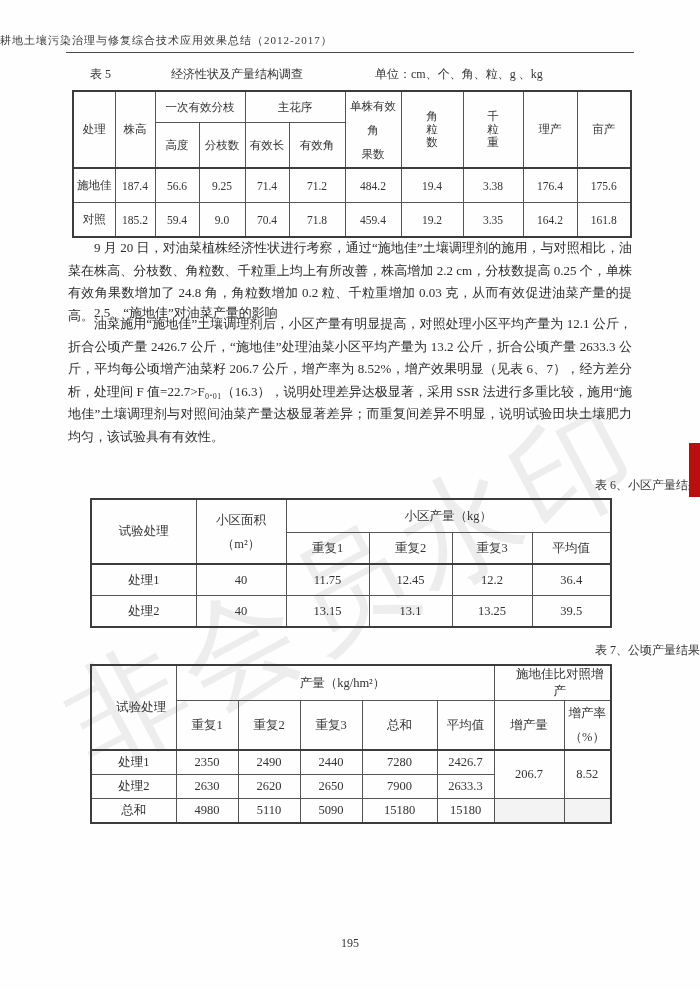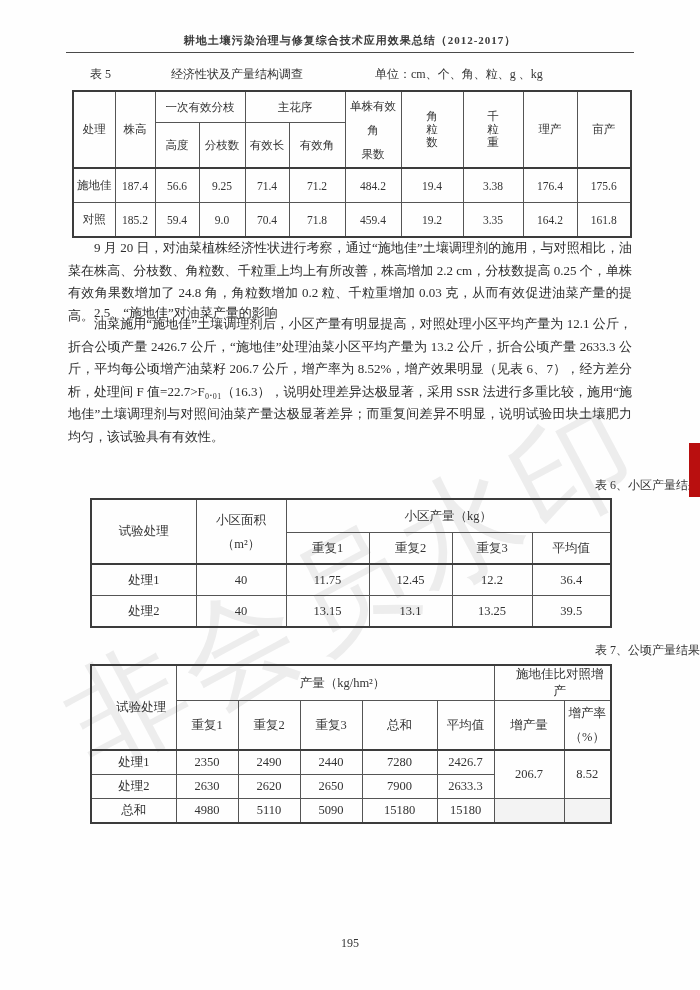--- a/index.html
+++ b/index.html
@@ -5,21 +5,21 @@
   html,body { margin:0; padding:0; background:#e8e8e8; }
   .page {
     position:relative; width:700px; height:990px; margin:0 auto;
     background:#fefefe; overflow:hidden;
     font-family:"Liberation Serif","DejaVu Serif",serif;
     color:#2e2e2e;
   }
   
   .doc-header {
     position:absolute; top:33px; left:0; width:100%;
-    text-align:center; font-size:11px; letter-spacing:1px; color:#3a3a3a;font-weight:bold;
+    text-align:left; font-size:11px; letter-spacing:1px; color:#3a3a3a;
   }
   .header-rule {
     position:absolute; top:52px; left:66px; width:568px;
     border-top:1.5px solid #4a4a4a; height:0;
   }
   
   .t5cap { position:absolute; top:66px; left:90px; font-size:12px; color:#333; white-space:nowrap; }
   .t5cap .cap-title { margin-left:60px; }
   .t5cap .cap-unit  { margin-left:72px; }
   .center-cap { position:absolute; left:0; width:100%; text-align:right; font-size:12px; color:#333; }

